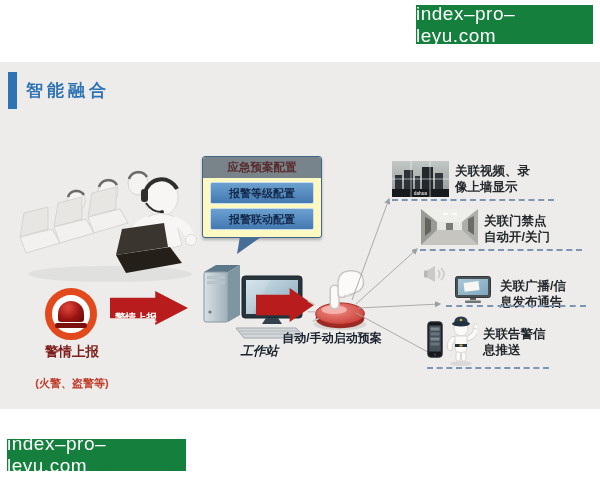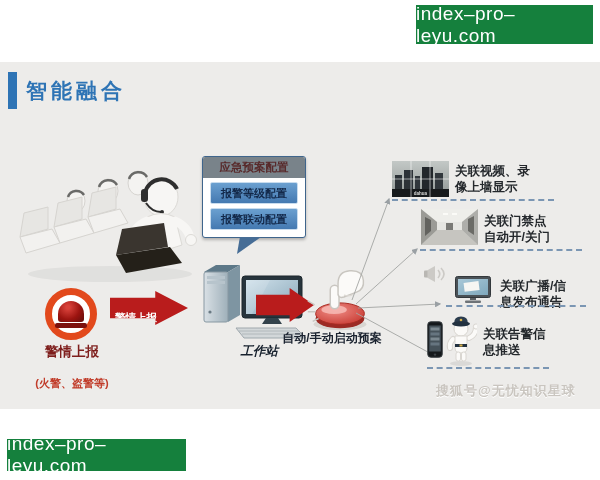--- a/index.html
+++ b/index.html
@@ -10,21 +10,21 @@
   .wm { position:absolute; background:#15803d; color:#fff; display:flex; align-items:center;
         justify-content:center; font-size:19px; letter-spacing:0.5px; }
   .wm-top    { right:7px; top:5px;   width:177px; height:39px; }
   .wm-bottom { left:7px;  top:439px; width:179px; height:32px; }
 
   
   .slide { position:absolute; left:0; top:62px; width:600px; height:347px; background:#edecea; }
 
   .title-row { position:absolute; left:8px; top:10px; display:flex; align-items:center; }
   .accent-bar { width:9px; height:37px; background:#2e74b5; margin-right:9px; }
-  .title { margin:0; font-size:21px; font-weight:bold; color:#2e74b5; letter-spacing:4px; }
+  .title { margin:0; font-size:17px; font-weight:bold; color:#2e74b5; letter-spacing:4px; }
 
   
   .operators { position:absolute; left:18px; top:95px; width:185px; height:128px; }
 
   
   .alarm-icon { position:absolute; left:45px; top:226px; width:52px; height:52px; border-radius:50%;
                 background:#fff; border:7px solid #e2491c; box-sizing:border-box; }
   .alarm-dome { position:absolute; left:50%; top:6px; transform:translateX(-50%); width:26px; height:21px;
                 background:radial-gradient(circle at 38% 30%, #d8413a 8%, #9c1410 55%, #5f0c0a);
                 border-radius:13px 13px 3px 3px; }
@@ -35,21 +35,21 @@
   .alarm-sub   { font-size:11px;   font-weight:bold; color:#c13c2a; margin-top:15px; }
 
   
   .arrow { clip-path:polygon(0 20%, 58% 20%, 58% 0, 100% 50%, 58% 100%, 58% 80%, 0 80%);
            background:#b91c1c; display:flex; align-items:flex-end; }
   .arrow-report { position:absolute; left:110px; top:229px; width:78px; height:34px; }
   .arrow-report span { color:#fff; font-size:10.5px; font-weight:bold; padding-left:5px; white-space:nowrap; }
   .arrow-mid { position:absolute; left:256px; top:226px; width:58px; height:34px; }
 
   
-  .bubble { position:absolute; left:202px; top:94px; width:104px; background:#ffffff;
+  .bubble { position:absolute; left:202px; top:94px; width:120px; background:#fef9c3;
             border:1px solid #3f658c; border-radius:3px; padding-bottom:7px;
             box-shadow:0 2px 3px rgba(0,0,0,.25); box-sizing:border-box; }
   .bubble-title { height:21px; line-height:21px; text-align:center; font-size:11.5px; font-weight:bold;
                   color:#582a2b; background:#79838a; border-radius:2px 2px 0 0; }
   .bubble-btn { margin:4px 7px 0; height:20px; line-height:20px; text-align:center; font-size:11px;
                 font-weight:bold; color:#13294a; background:linear-gradient(#6ba0d0,#4479b1);
                 border:1px solid #c8dcee; border-radius:2px; }
   .bubble-tail { position:absolute; left:34px; top:100%; width:24px; height:17px; background:#466d96;
                  clip-path:polygon(12% 0, 100% 0, 0 100%); }
 
@@ -316,20 +316,19 @@
       <rect x="14.5" y="30.5" width="3" height="2" fill="#d9b24a"></rect>
       <rect x="11" y="38" width="4.5" height="9" rx="2" fill="#fbfaf8" stroke="#d9d6d1"></rect>
       <rect x="16.5" y="38" width="4.5" height="9" rx="2" fill="#fbfaf8" stroke="#d9d6d1"></rect>
     </svg>
     <div class="out-label lbl-4">
       <div>关联告警信</div>
       <div>息推送</div>
     </div>
     <div class="sep sep-4"></div>
 
-    <div class="credit">搜狐号@无忧知识星球</div>
   </div>
 
   <div class="wm wm-bottom">
     <span>index–pro–leyu.com</span>
   </div>
 
 </div>
 
 </body></html>

